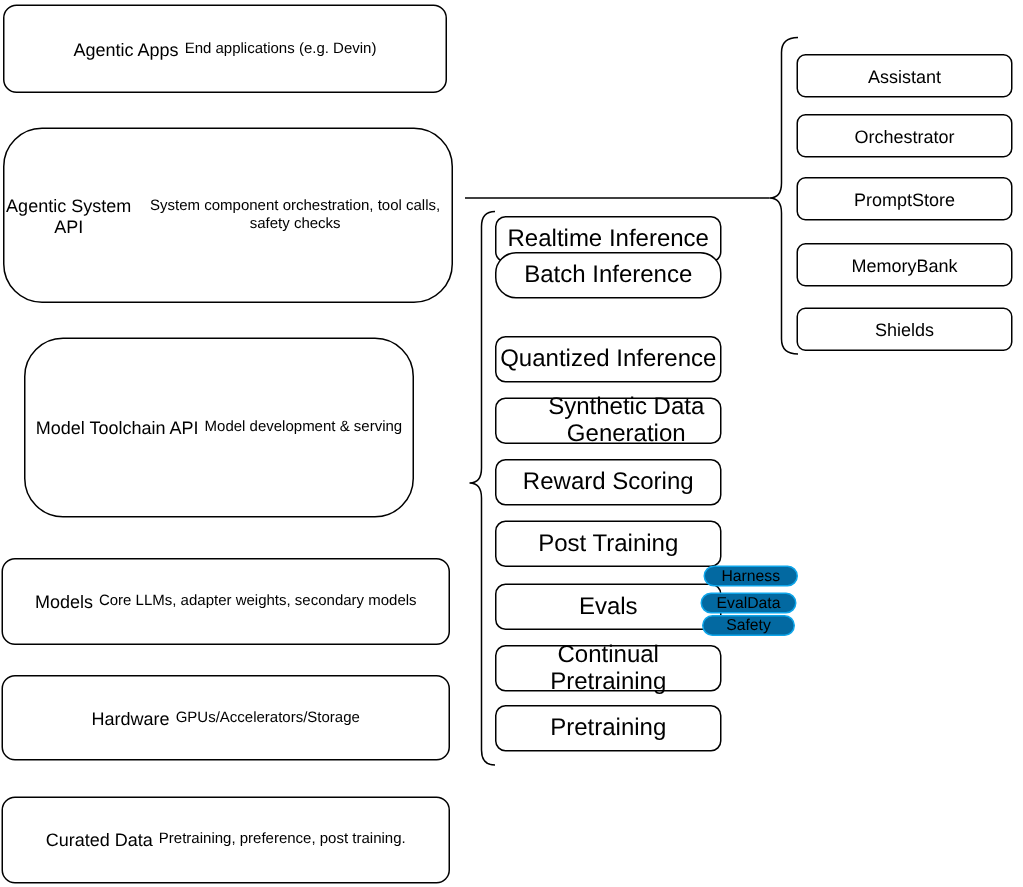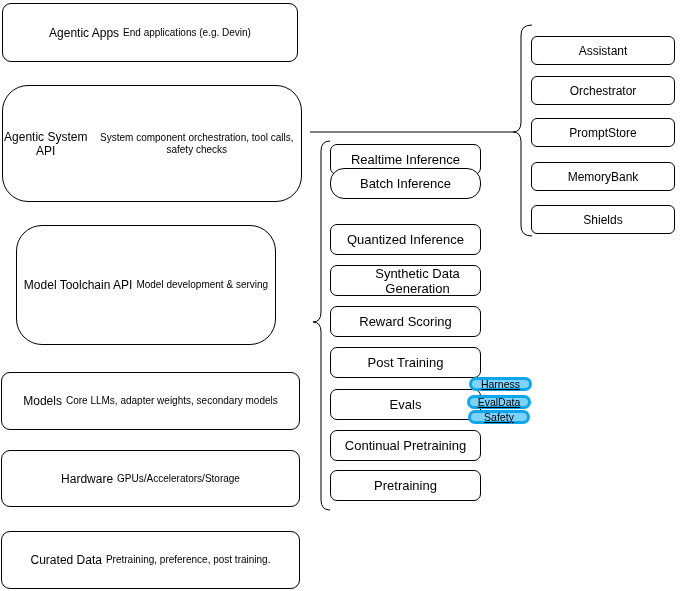--- a/index.html
+++ b/index.html
@@ -43,21 +43,21 @@
     left: 330px;
     width: 151px;
     height: 31px;
     border: 1px solid #000000;
     border-radius: 7px;
     background: #ffffff;
     box-sizing: border-box;
     display: flex;
     align-items: center;
     justify-content: center;
-    font-size: 13px;
+    font-size: 16px;
     text-align: center;
     z-index: 1;
   }
   .m1 { top: 144px; } .m2 { top: 168px; border-radius: 14px; } .m3 { top: 224px; }
   .m4 { top: 265px; padding-left: 24px; } .m5 { top: 306px; } .m6 { top: 347px; }
   .m7 { top: 389px; } .m8 { top: 430px; } .m9 { top: 470px; }
   .rbox {
     position: absolute;
     left: 531px;
     width: 144px;
@@ -69,31 +69,30 @@
     display: flex;
     align-items: center;
     justify-content: center;
     font-size: 12px;
     text-align: center;
   }
   .r1 { top: 36px; } .r2 { top: 76px; } .r3 { top: 118px; }
   .r4 { top: 162px; } .r5 { top: 205px; }
   .oval {
     position: absolute;
-    border: 3px solid #0ea5e9;
+    border: 1px solid #0ea5e9;
     border-radius: 999px;
-    background: #7dd3fc;
+    background: #0369a1;
     box-sizing: border-box;
     display: flex;
     align-items: center;
     justify-content: center;
     font-size: 10.5px;
     line-height: 1;
     z-index: 3;
-    text-decoration: underline;
   }
   .o1 { left: 469px; top: 377px; width: 63px; height: 14px; }
   .o2 { left: 467px; top: 395px; width: 64px; height: 14px; }
   .o3 { left: 468px; top: 410px; width: 62px; height: 14px; }
 </style>
 </head>
 <body>
 
 <div class="canvas">
 

